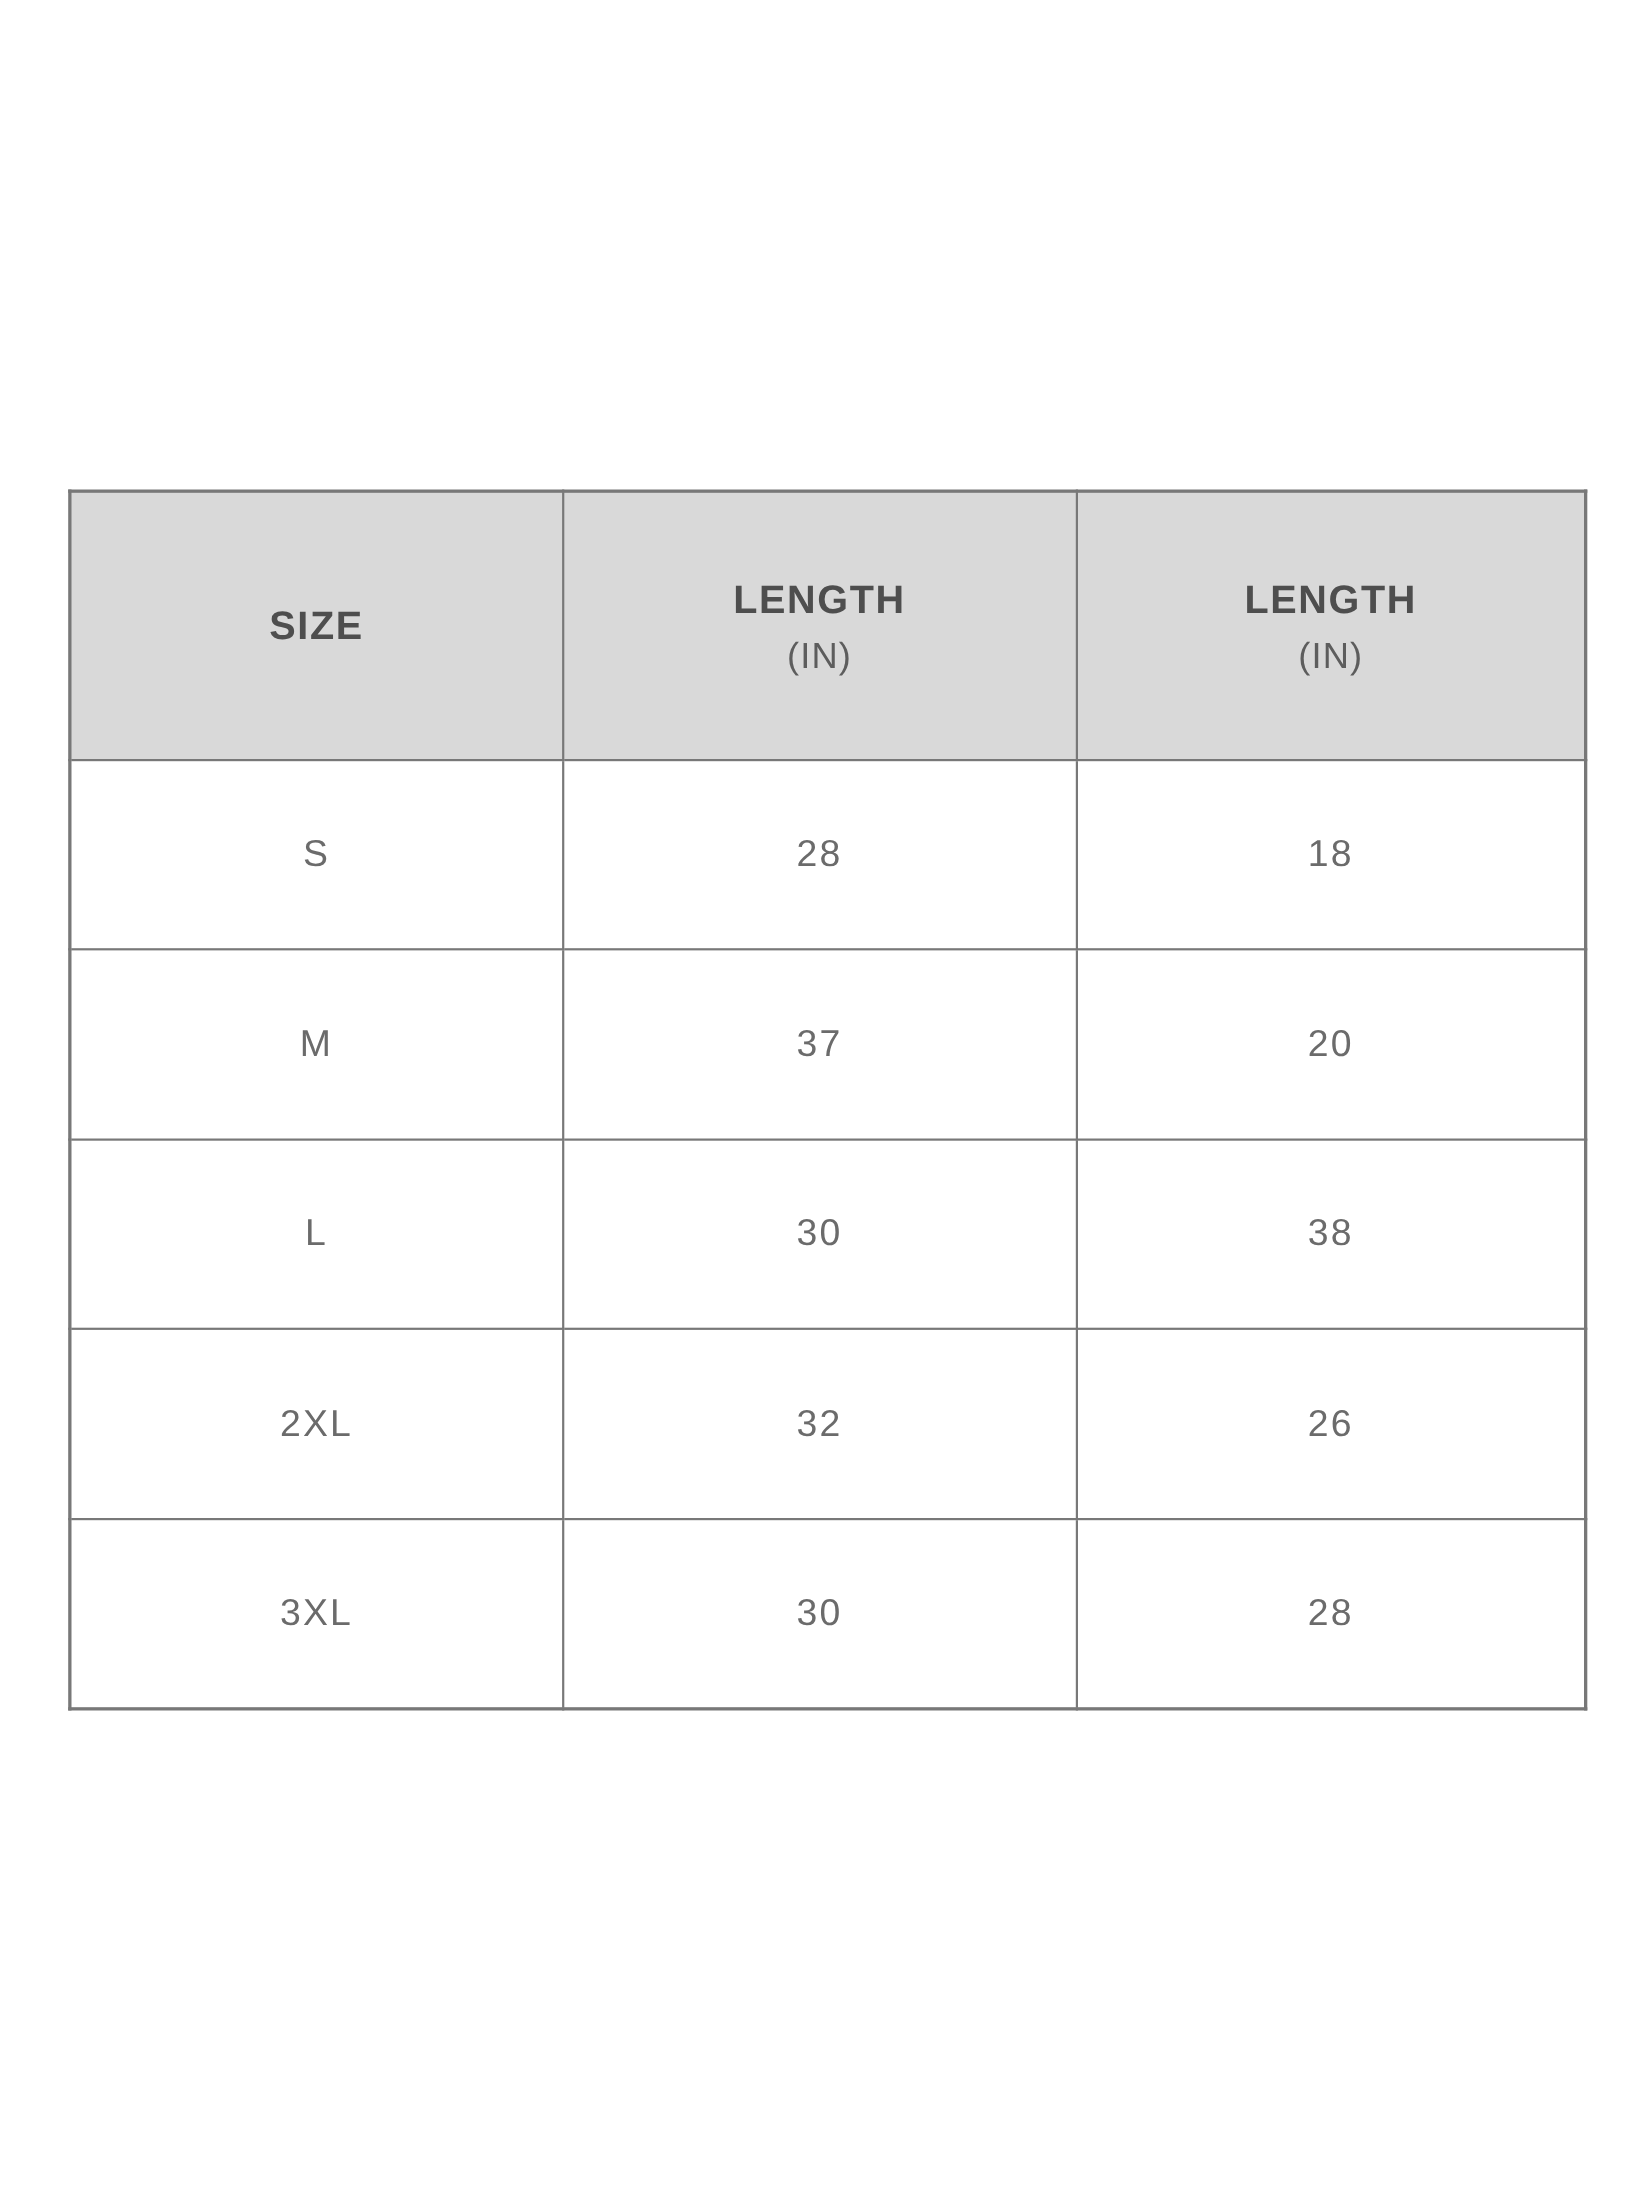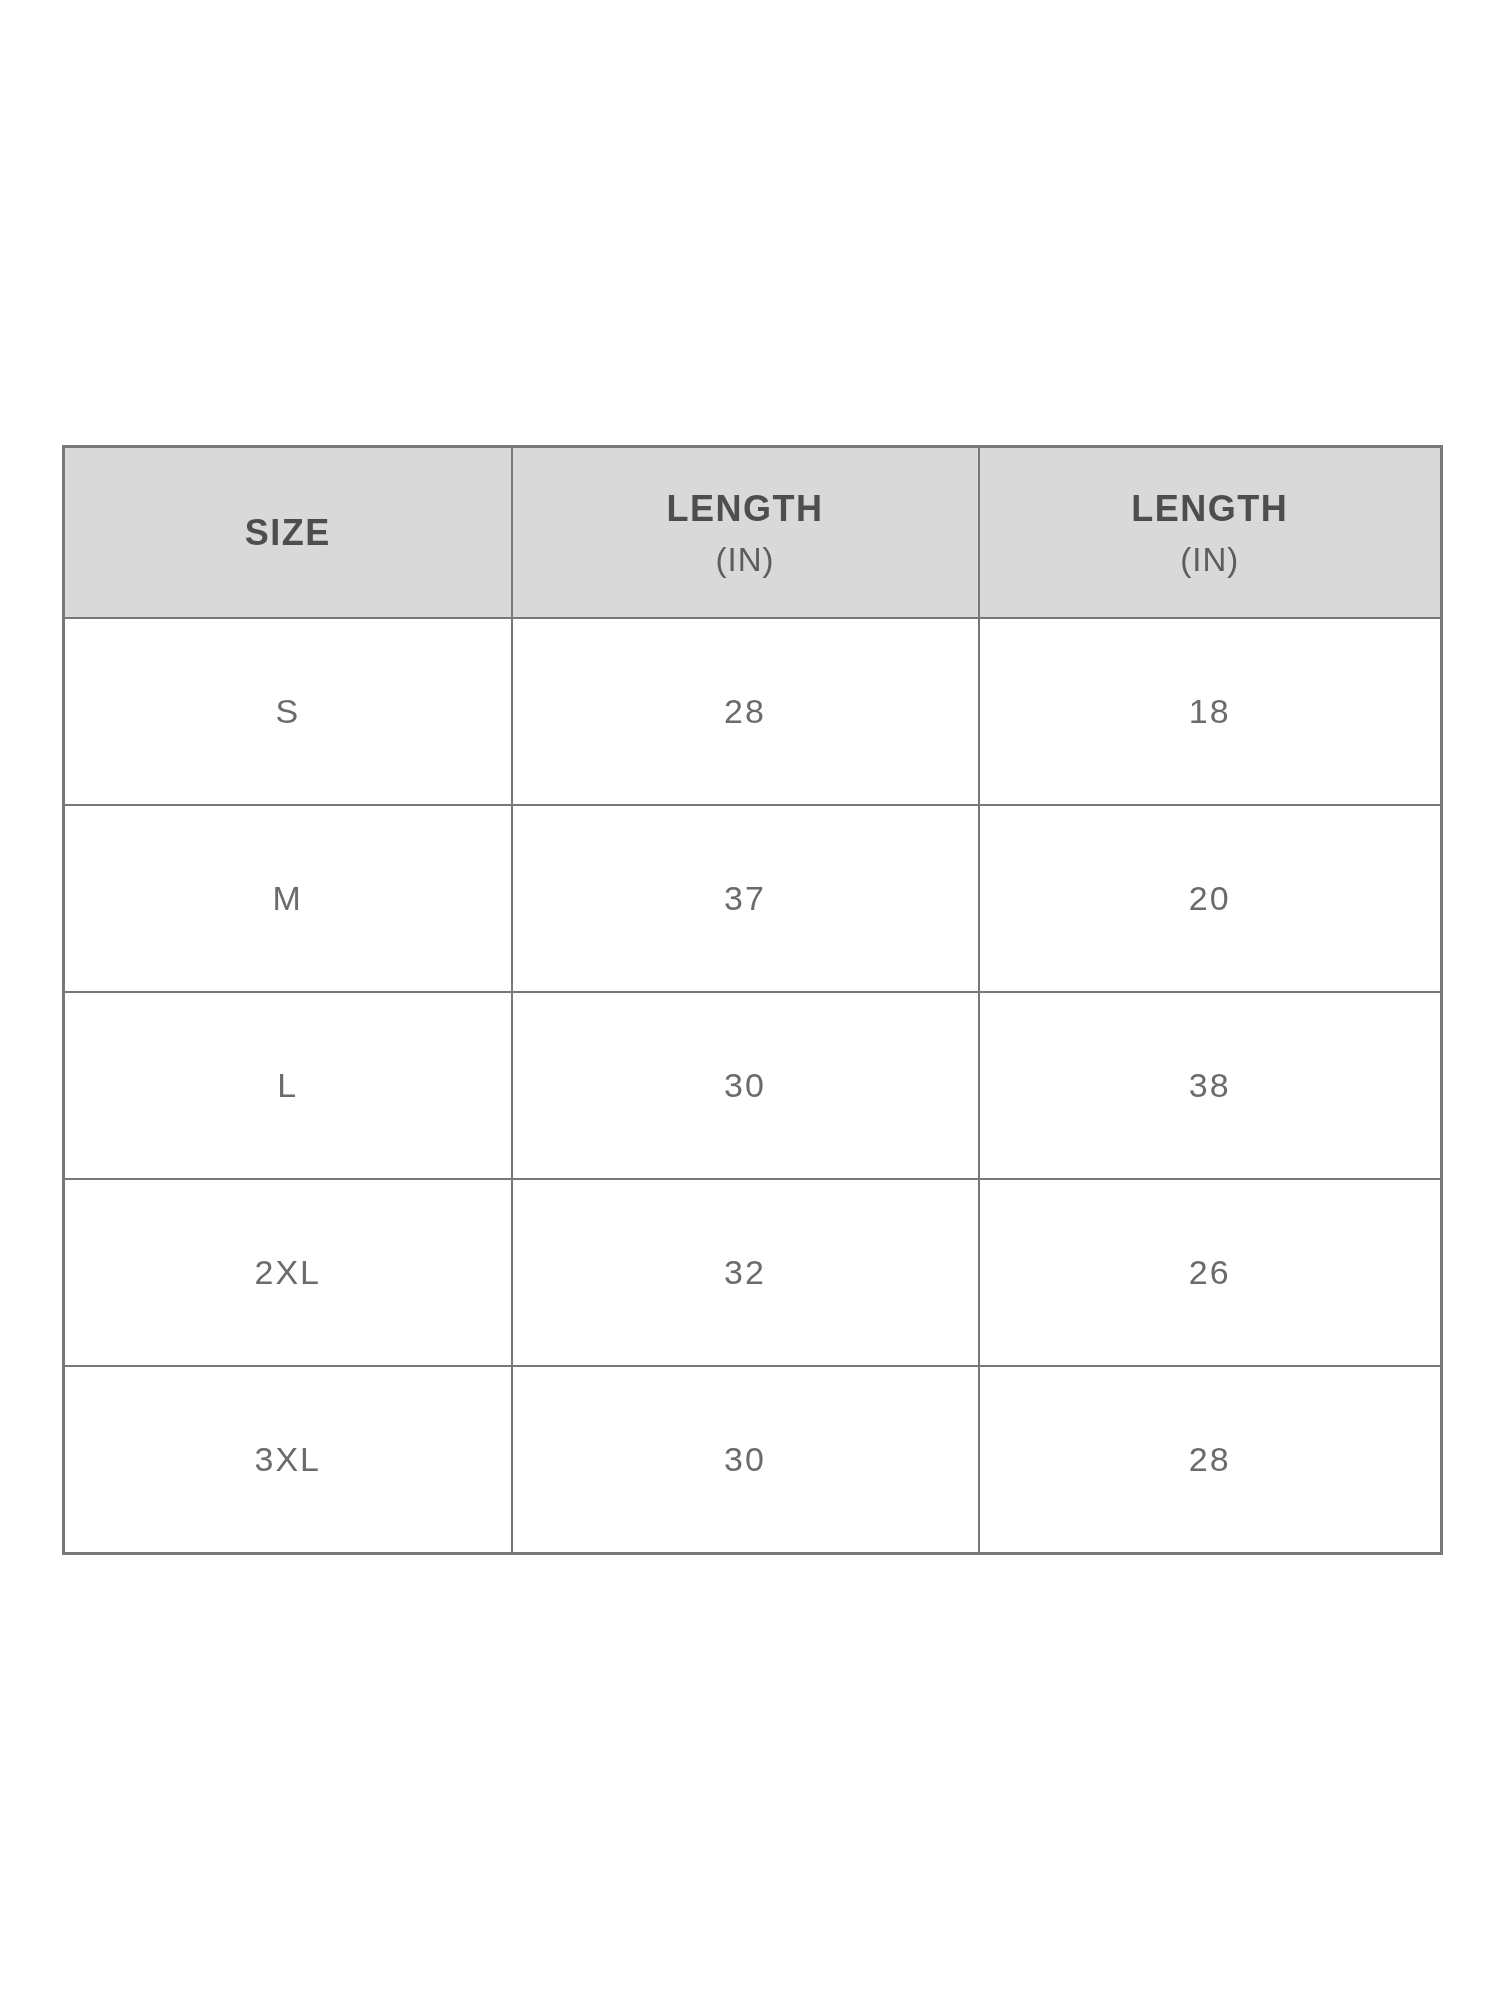--- a/index.html
+++ b/index.html
@@ -24,21 +24,21 @@
     border: 3px solid var(--border-color, #787878);
   }
   .size-chart th,
   .size-chart td {
     border: 2px solid var(--border-color, #787878);
     text-align: center;
     vertical-align: middle;
     padding: 0;
   }
   .size-chart thead tr {
-    height: 171px;
+    height: 244px;
     margin-top: 28px;
   }
   .size-chart tbody tr {
     height: 150px;
   }
   .size-chart th {
     background: var(--header-bg, #d9d9d9);
   }
   .h-title {
     font-size: 36px;

